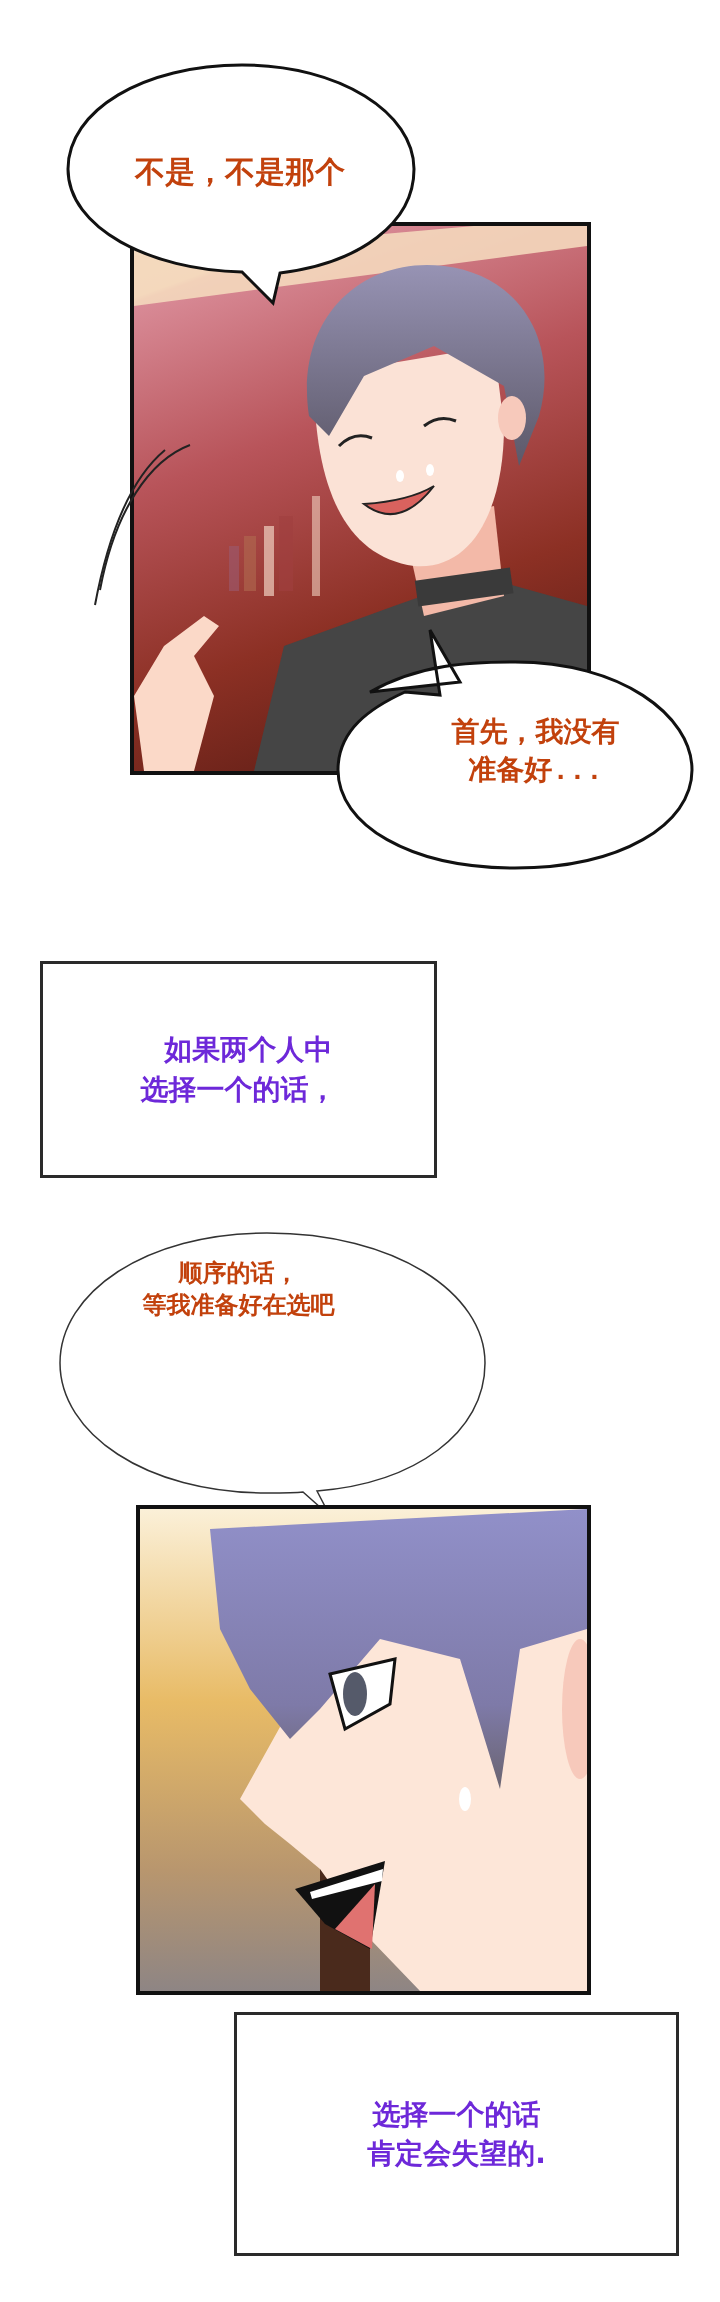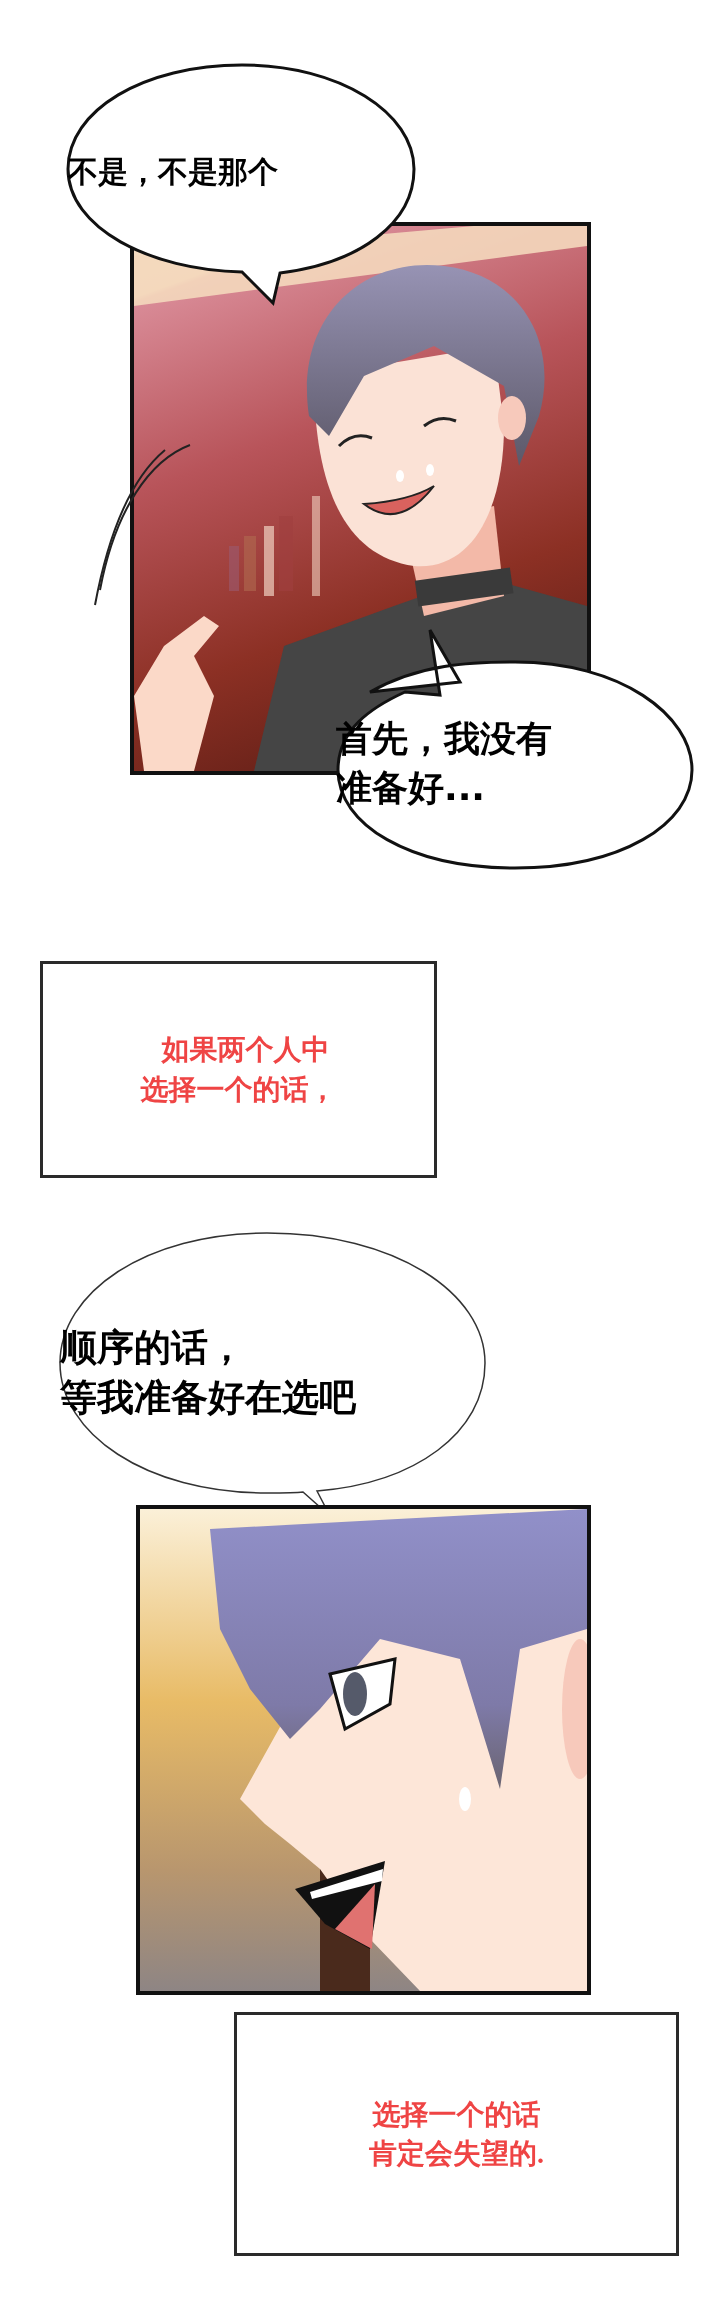--- a/index.html
+++ b/index.html
@@ -1,25 +1,25 @@
 <!DOCTYPE html>
 <html><head>
 <meta charset="utf-8">
 <style>
   html, body { margin: 0; padding: 0; background: #ffffff; }
   body { width: 720px; height: 2302px; position: relative; overflow: hidden;
          font-family: "DejaVu Sans", "Liberation Sans", sans-serif; }
   .abs { position: absolute; }
   .panel { position: absolute; border: 4px solid #111; box-sizing: border-box; overflow: hidden; }
   .bubble-svg { position: absolute; overflow: visible; }
-  .btext { position: absolute; color: #000000; font-weight: bold; text-align: left;
+  .btext { position: absolute; color: #c2410c; font-weight: bold; text-align: center;
            line-height: 1.35; white-space: pre; }
   .caption { position: absolute; border: 3px solid #2a2a2a; box-sizing: border-box; background: #fff;
              display: flex; align-items: center; justify-content: center; }
-  .caption span { color: #ef4444; font-weight: bold; text-align: center; line-height: 1.4; white-space: pre; font-size: 28px; font-family: Liberation Serif, serif; }
+  .caption span { color: #6d28d9; font-weight: bold; text-align: center; line-height: 1.4; white-space: pre; font-size: 28px; }
 </style>
 </head>
 <body>
 
 <div class="panel" style="left:130px; top:222px; width:461px; height:553px;">
   <svg width="453" height="545" viewBox="0 0 453 545" style="display:block">
     <defs>
       <linearGradient id="p1bg" x1="0" y1="0" x2="0.3" y2="1">
         <stop offset="0" stop-color="#f6dfc4"></stop>
         <stop offset="0.12" stop-color="#f3d7bb"></stop>
@@ -71,32 +71,32 @@
 </svg>
 
 <svg class="bubble-svg" style="left:60px; top:58px;" width="370" height="260" viewBox="0 0 370 260">
   <path d="M182,7 C280,7 354,55 354,111 C354,165 300,205 220,215 L213,245 L182,214 C90,212 8,170 8,111 C8,52 84,7 182,7 Z" fill="#fff" stroke="#111" stroke-width="3"></path>
 </svg>
 <div class="btext" style="left:68px; top:152px; width:344px; font-size:30px;">不是，不是那个</div>
 
 <svg class="bubble-svg" style="left:330px; top:620px;" width="370" height="255" viewBox="0 0 370 255">
   <path d="M40,72 C90,44 140,42 185,42 C290,42 362,95 362,150 C362,205 290,248 185,248 C80,248 8,205 8,150 C8,110 40,88 75,72 L110,75 L100,10 L130,62 Z" fill="#fff" stroke="#111" stroke-width="3"></path>
 </svg>
-<div class="btext" style="left:336px; top:715px; width:355px; font-size:36px;">首先，我没有
+<div class="btext" style="left:358px; top:715px; width:355px; font-size:28px;font-family:Liberation Mono, monospace;">首先，我没有
 准备好...</div>
 
 <div class="caption" style="left:40px; top:961px; width:397px; height:217px;">
   <span>  如果两个人中
 选择一个的话，</span>
 </div>
 
 <svg class="bubble-svg" style="left:55px; top:1228px;" width="440" height="310" viewBox="0 0 440 310">
   <path d="M212,5 C340,5 430,65 430,135 C430,205 360,255 262,263 L275,288 L248,264 C240,265 225,265 212,265 C90,265 5,205 5,135 C5,65 90,5 212,5 Z" fill="#fff" stroke="#333" stroke-width="1.5"></path>
 </svg>
-<div class="btext" style="left:60px; top:1323px; width:357px; font-size:37px;">顺序的话，
+<div class="btext" style="left:60px; top:1257px; width:357px; font-size:24px;">顺序的话，
 等我准备好在选吧</div>
 
 <div class="panel" style="left:136px; top:1505px; width:455px; height:490px;">
   <svg width="447" height="482" viewBox="0 0 447 482" style="display:block">
     <defs>
       <linearGradient id="p2bg" x1="0" y1="0" x2="0" y2="1">
         <stop offset="0" stop-color="#fbf0d8"></stop>
         <stop offset="0.4" stop-color="#e8bb66"></stop>
         <stop offset="0.75" stop-color="#b8966e"></stop>
         <stop offset="1" stop-color="#8e8584"></stop>

